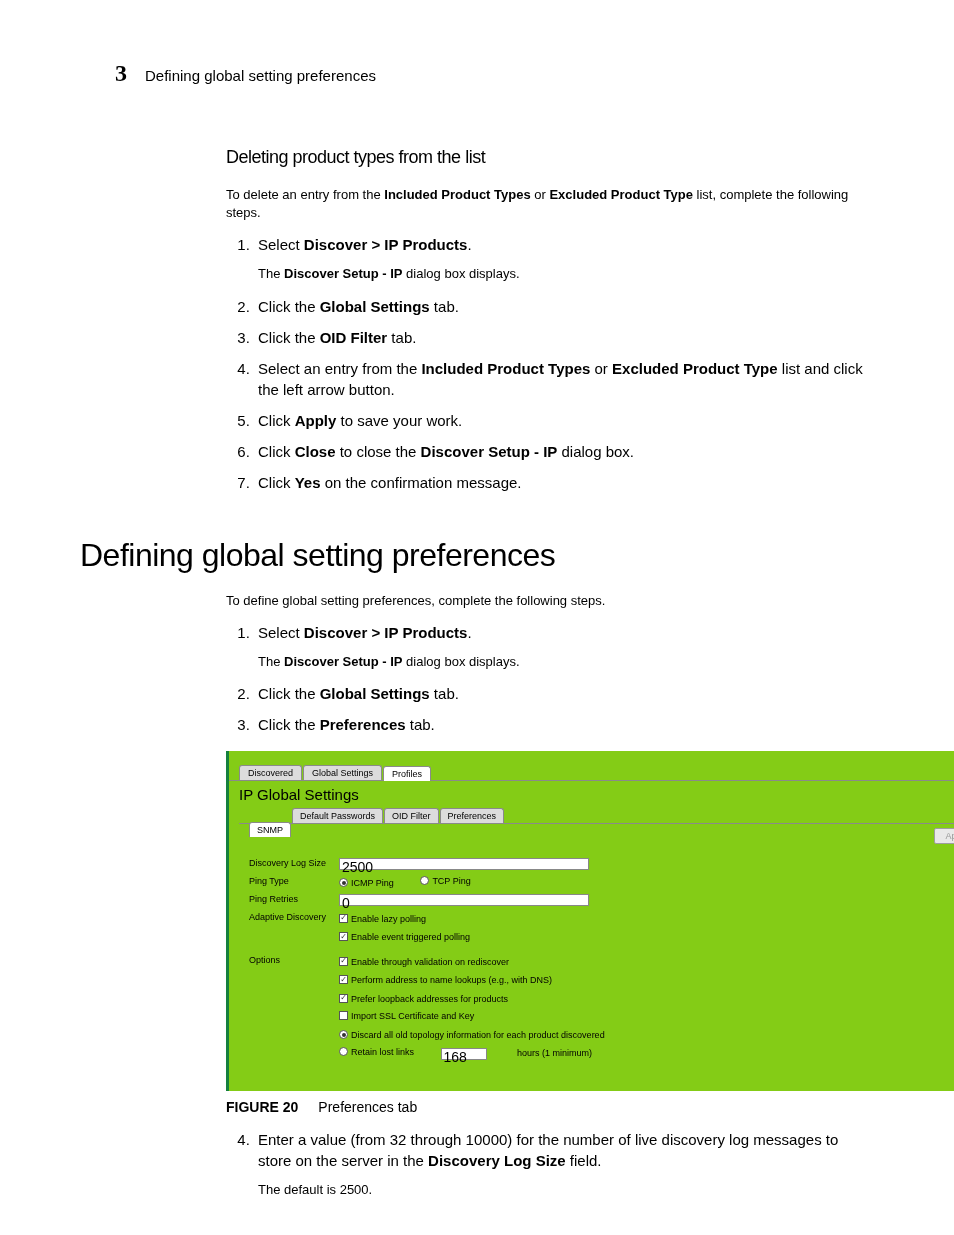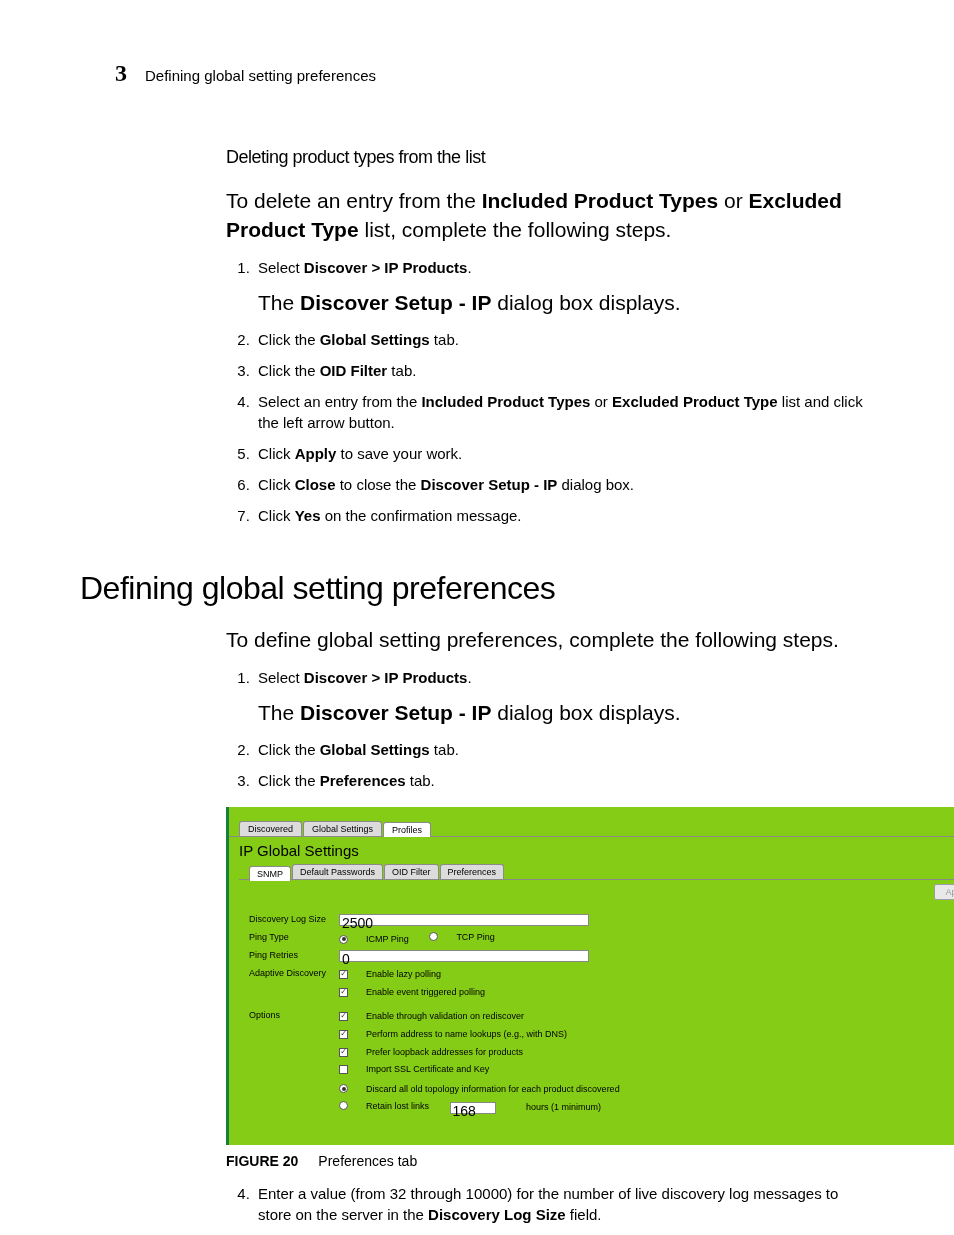--- a/index.html
+++ b/index.html
@@ -42,21 +42,21 @@
   }
   h1.section-heading {
     font-family: "Arial Narrow", Arial, sans-serif;
     font-weight: 400;
     font-size: 32px;
     margin: 44px 0 18px 0;
     margin-left: 0px;
     letter-spacing: -0.5px;
   }
   p {
-    font-size: 21px;
+    font-size: 13px;
     line-height: 1.4;
     margin: 0 0 12px 0;
   }
   ol {
     font-size: 15px;
     line-height: 1.4;
     padding-left: 28px;
     margin: 0;
   }
   ol > li {
@@ -128,21 +128,21 @@
     border-bottom: none;
     background: #dcdcdc;
     padding: 2px 7px;
     border-radius: 3px 3px 0 0;
     font-size: 9px;
     margin-right: 1px;
   }
   .ss-inner-tab.active {
     background: #ffffff;
     position: relative;
-    top: 2px;
+    top: 14px;
   }
   .ss-apply-row {
     display: flex;
     justify-content: flex-end;
     padding: 4px 8px;
   }
   .ss-btn {
     border: 1px solid #9e9e9e;
     background: #e9e9e9;
     padding: 2px 10px;
@@ -169,24 +169,22 @@
     width: 250px;
     font-size: 14px;
     padding: 0 2px;
     box-sizing: border-box;
   }
   .ss-input.small {
     width: 46px;
   }
   .ss-radio, .ss-check {
     display: inline-flex;
-    align-items: center;
-    font-size: 9px;
-    margin-right: 18px;
-    gap: 15px;
+    font-size: 9px;
+    margin-right: 24px;
   }
   .ss-radio-dot, .ss-check-box {
     width: 9px;
     height: 9px;
     border: 1px solid #555;
     margin-right: 3px;
     box-sizing: border-box;
     display: inline-flex;
     align-items: center;
     justify-content: center;

